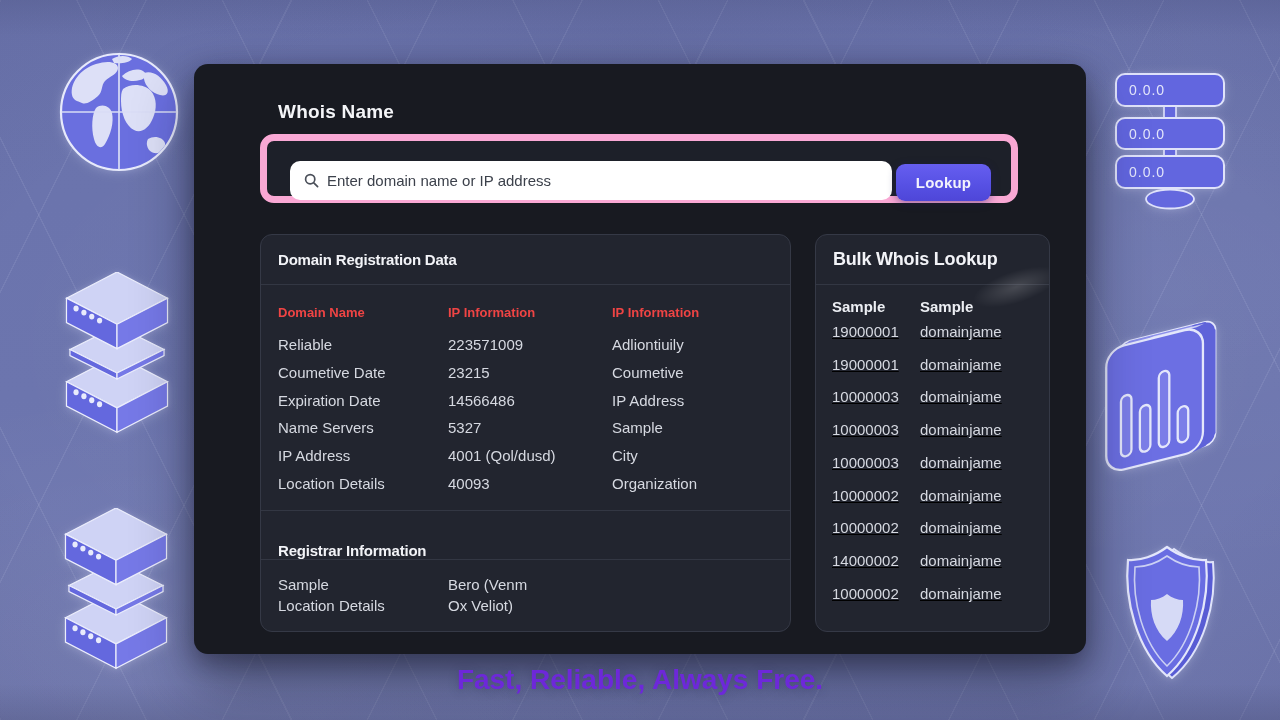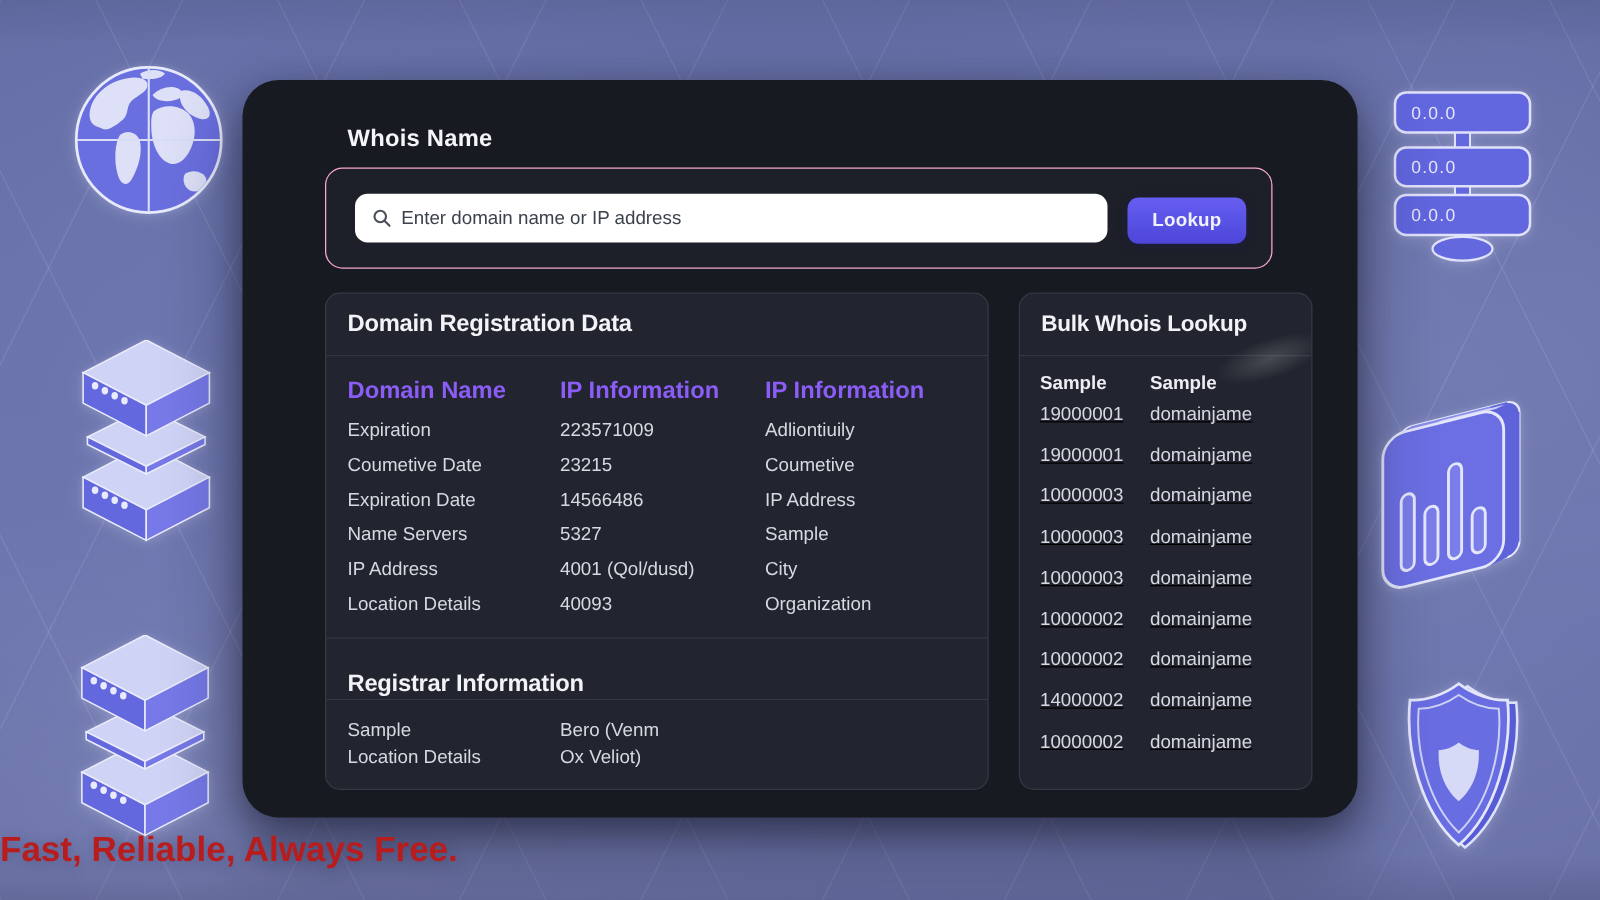--- a/index.html
+++ b/index.html
@@ -24,30 +24,30 @@
       radial-gradient(45% 30% at 50% 6%, rgba(30,32,60,0.08) 0%, rgba(30,32,60,0) 100%),
       radial-gradient(95% 85% at 50% 48%, rgba(255,255,255,0.04) 0%, rgba(255,255,255,0) 55%, rgba(36,38,70,0.14) 100%),
       linear-gradient(180deg, rgba(34,36,66,0.10) 0%, rgba(34,36,66,0) 5%, rgba(34,36,66,0) 95%, rgba(34,36,66,0.16) 100%);
   }
   .illus { position:absolute; filter:drop-shadow(0 2px 6px rgba(230,234,255,0.19)) drop-shadow(0 0 2px rgba(230,234,255,0.12)); }
 
   
   .card {
     position:absolute; left:194px; top:64px; width:892px; height:590px;
     background:#181a21;
-    border-radius:29px;
+    border-radius:14px;
     box-shadow:0 30px 60px rgba(16,17,32,0.45), 0 8px 24px rgba(16,17,32,0.38);
   }
   .whois-title {
     position:absolute; left:84px; top:37px;
     font-size:19px; font-weight:700; color:#f4f5f8; letter-spacing:0.2px;
   }
   .search-section {
-    position:absolute; left:66px; top:70px; width:758px; height:81px;
-    background:#1d2029; border:1px solid #f9a8d4; border-radius:14px;
+    position:absolute; left:66px; top:70px; width:758px; height:69px;
+    background:#1d2029; border:7px solid #f9a8d4; border-radius:14px;
   }
   .search-input-wrap {
     position:absolute; left:23px; top:20px; width:602px; height:39px;
     background:#ffffff; border-radius:10px;
   }
   .search-icon { position:absolute; left:14px; top:12px; width:15px; height:15px; }
   .search-input {
     position:absolute; left:37px; top:0; width:560px; height:39px;
     border:none; outline:none; background:transparent;
     font-family:"Liberation Sans", sans-serif;
@@ -67,28 +67,28 @@
   .panel {
     position:absolute; top:170px; height:398px;
     background:#22252f; border:1px solid #353946; border-radius:12px;
   }
   .panel-domain { left:66px; width:531px; }
   .panel-bulk  { left:621px; width:235px; overflow:hidden; }
   .panel-header {
     height:50px; border-bottom:1px solid #333743;
     display:flex; align-items:center; padding:0 17px;
   }
-  .panel-title { font-size:19px; font-weight:700; color:#f2f3f7; letter-spacing:-0.2px; white-space:nowrap; }
+  .panel-title { font-size:15px; font-weight:700; color:#f2f3f7; letter-spacing:-0.2px; white-space:nowrap; }
   .panel-bulk .panel-title { font-size:18px; }
 
   
   .dtable { padding:8px 17px 0 17px; }
   .dtable .trow { display:grid; grid-template-columns:170px 164px 1fr; line-height:27.8px; }
   .dtable .thead { line-height:28px; margin:6px 0 4px 0; }
-  .dtable .thead span { font-size:19px; font-weight:700; color:#8b5cf6; }
+  .dtable .thead span { font-size:13px; font-weight:700; color:#ef4444; }
   .dtable .cell { font-size:15px; color:#d6d9e1; white-space:nowrap; }
 
   .registrar-header {
     position:absolute; top:275px; left:0; right:0; height:50px;
     border-top:1px solid #333743; border-bottom:1px solid #333743;
     display:flex; align-items:flex-end; padding:0 17px;
   }
   .registrar-rows { position:absolute; top:339px; left:17px; right:17px; }
   .registrar-rows .trow { display:grid; grid-template-columns:170px 1fr; line-height:21px; }
   .registrar-rows .cell { font-size:15px; color:#d6d9e1; white-space:nowrap; }
@@ -99,22 +99,22 @@
   .btable .thead span { font-size:15px; font-weight:700; color:#eceef3; }
   .btable .brow { display:grid; grid-template-columns:88px 1fr; line-height:32.7px;text-decoration:underline; }
   .btable .cell { font-size:15px; color:#d6d9e1; white-space:nowrap; }
   .bulk-streak {
     position:absolute; left:138px; top:30px; width:124px; height:44px; z-index:2;
     background:radial-gradient(50% 50% at 50% 50%, rgba(255,255,255,0.17) 0%, rgba(255,255,255,0) 72%);
     transform:rotate(-18deg); pointer-events:none;
   }
 
   .tagline {
-    position:absolute; left:0; right:0; top:664px; text-align:left;
-    font-size:28px; font-weight:700; color:#b91c1c; letter-spacing:0px;
+    position:absolute; left:0; right:0; top:664px; text-align:center;
+    font-size:28px; font-weight:700; color:#6d28d9; letter-spacing:0px;
     text-shadow:0 2px 10px rgba(40,42,76,0.35);
   }
 </style>
 </head>
 <body>
 
 <div class="bg-grid"></div>
 <div class="bg-vignette"></div>
 
 <svg class="illus" style="left:58px; top:51px;" width="122" height="122" viewBox="0 0 122 122">
@@ -243,21 +243,21 @@
     </div>
     <div class="dtable">
       <div class="trow thead">
         <span>Domain Name</span>
         <span>IP Information</span>
         <span>IP Information</span>
       </div>
       <div style="margin-top:2px;">
 
           <div class="trow">
-            <span class="cell">Expiration</span>
+            <span class="cell">Reliable</span>
             <span class="cell">223571009</span>
             <span class="cell">Adliontiuily</span>
           </div>
 
           <div class="trow">
             <span class="cell">Coumetive Date</span>
             <span class="cell">23215</span>
             <span class="cell">Coumetive</span>
           </div>
 

